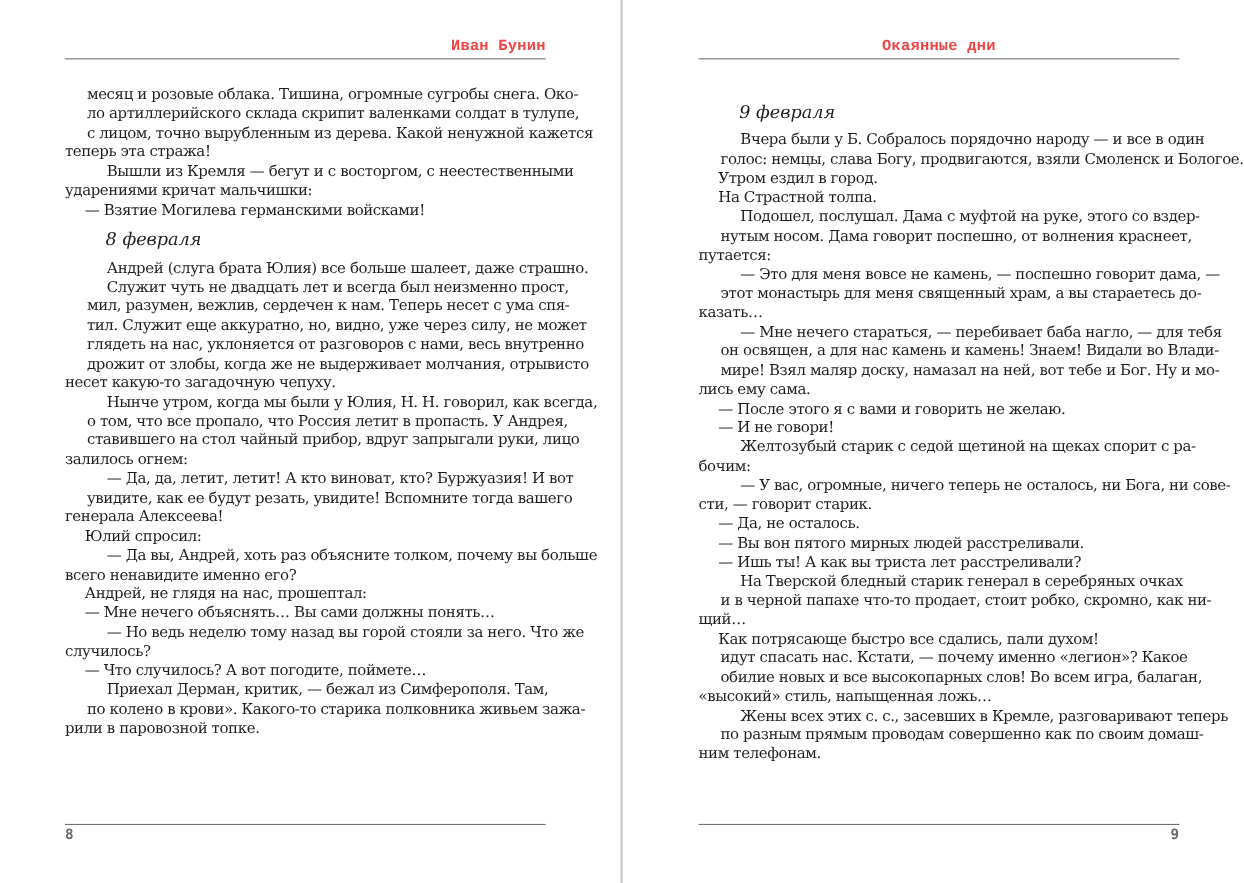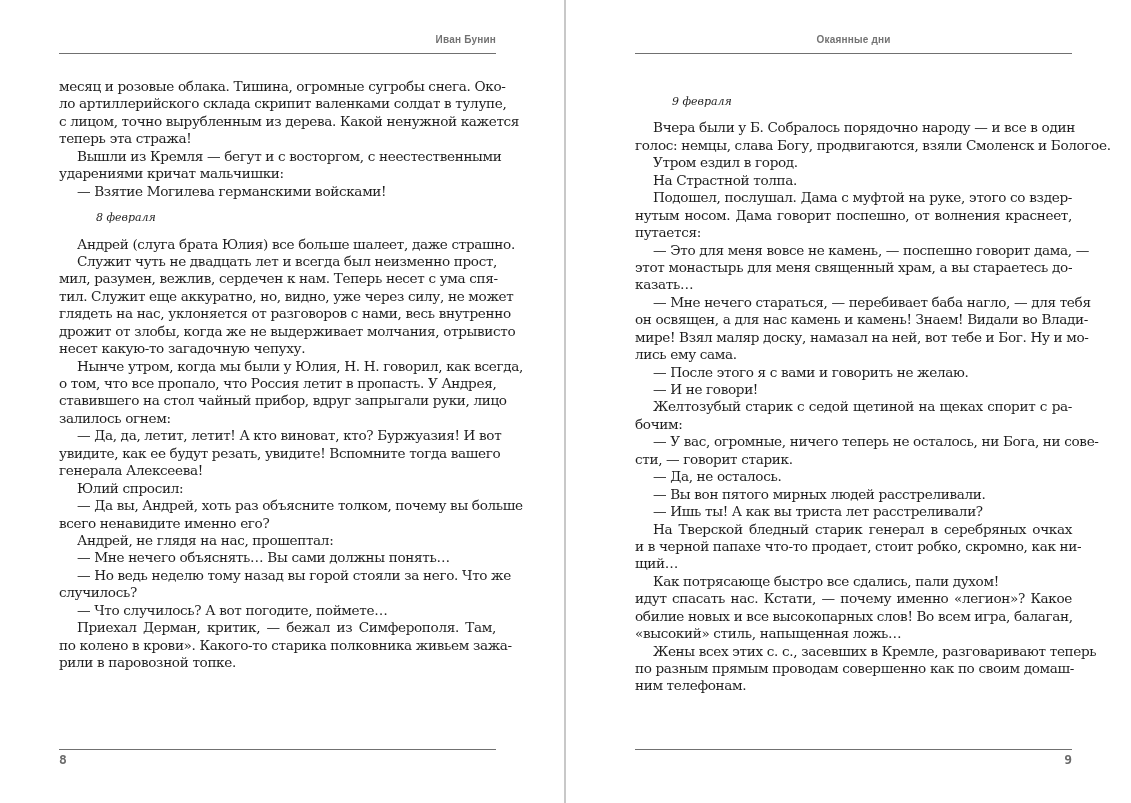--- a/index.html
+++ b/index.html
@@ -6,45 +6,45 @@
   body {
     width: 1131px; height: 803px; background: #ffffff; position: relative; overflow: hidden;
     font-family: "DejaVu Serif", "Liberation Serif", serif; color: #1e1e1e;
   }
   .divider { position: absolute; left: 564px; top: 0; width: 2px; height: 803px; background: #c8c8c8; }
   .page { position: absolute; top: 0; height: 803px; }
   .page.left { left: 59px; width: 437px; }
   .page.right { left: 635px; width: 437px; }
   .running-head {
     position: absolute; top: 34px; left: 0; width: 100%; height: 20px;
-    font-family: Liberation Sans, sans-serif; font-weight: bold;
-    font-size: 10px; color: #737373; letter-spacing: 0.2px;
+    font-family: Liberation Mono, monospace; font-weight: bold;
+    font-size: 14px; color: #ef4444; letter-spacing: 0.2px;
   }
   .left .running-head { text-align: right; }
   .right .running-head { text-align: center; }
   .rule { position: absolute; left: 0; width: 100%; height: 1px; background: #707070; }
   .rule.top { top: 53px; }
   .rule.bottom { top: 749px; }
   .folio {
     position: absolute; top: 752px; font-family: "DejaVu Sans Mono", "Liberation Mono", monospace;
     font-weight: bold; font-size: 13px; color: #6a6a6a;
   }
   .left .folio { left: 0; }
   .right .folio { right: 0; }
   .body { position: absolute; left: 0; width: 100%; }
   .left .body { top: 78px; }
   .right .body { top: 93px; }
   .line {
     height: 17.45px; line-height: 17.45px; font-size: 13.6px; white-space: nowrap;
     letter-spacing: -0.35px; overflow: visible;
   }
-  .line.justify { text-align: justify; text-align-last: justify; }
+  .line.justify { text-align: justify; text-align-last: justify; margin-left: 20px; }
   .line.indent { padding-left: 18px; }
   .date {
-    font-style: italic; font-size: 11px; height: 17.45px; line-height: 17.45px;
+    font-style: italic; font-size: 16px; height: 17.45px; line-height: 17.45px;
     padding-left: 37px;
   }
   .gap-before-date { height: 9px; }
   .gap-after-date { height: 9px; }
 </style>
 </head>
 <body>
 
 <div class="divider"></div>
 

